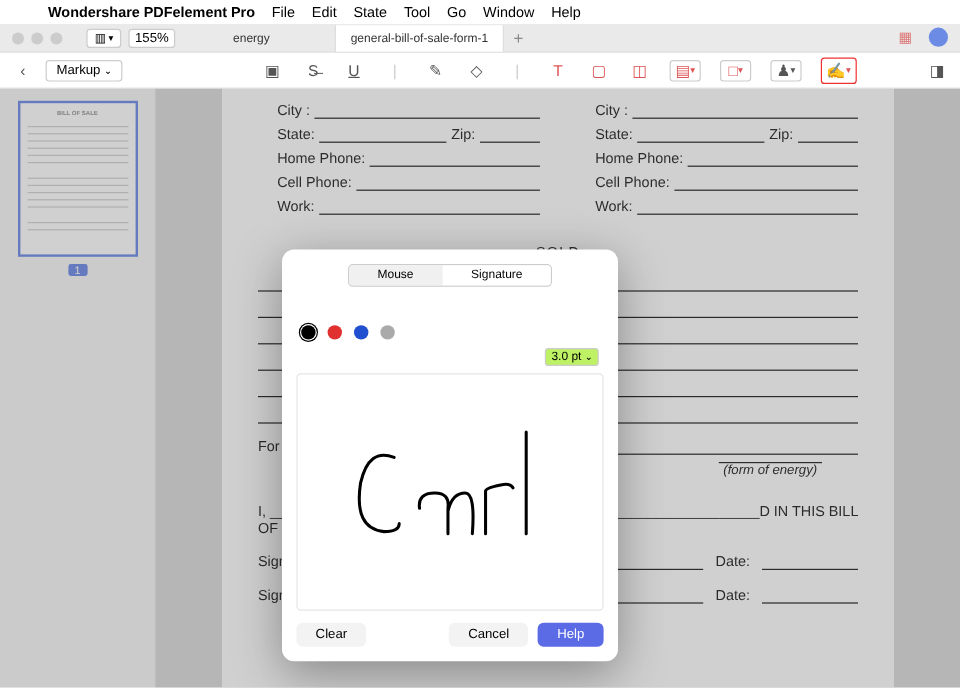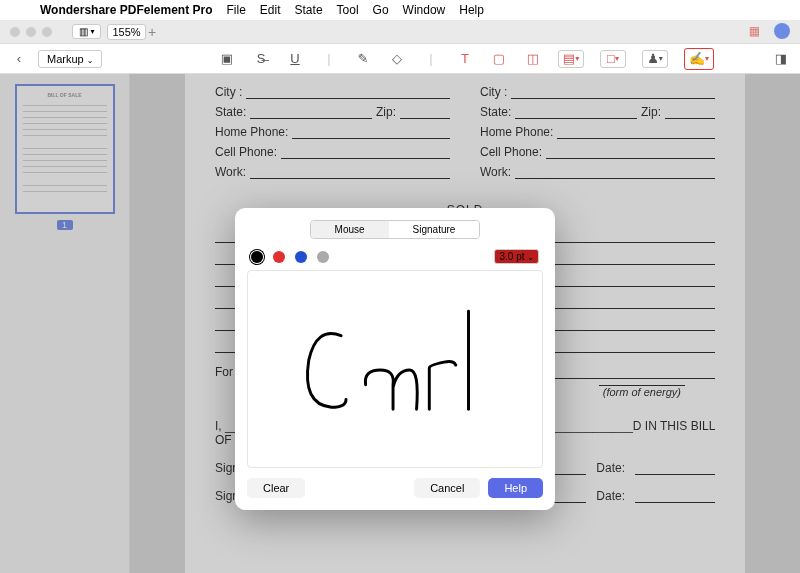--- a/index.html
+++ b/index.html
@@ -34,49 +34,49 @@
 .body-area { position: absolute; top: 54px; left: 0; right: 0; bottom: 0; display: flex; }
 .thumbs { width: 130px; background: #f8f8f8; border-right: 1px solid #e5e5e5; padding: 10px; }
 .thumb { width: 100px; height: 130px; background: #fff; border: 2px solid #5b7be5; margin: 0 auto; padding:6px; font-size:4px; color:#888; position:relative;}
 .thumb .th-title { text-align:center; font-size:5px; font-weight:bold; margin-bottom:3px;}
 .thumb-row { border-bottom:0.5px solid #ccc; height:5px; margin:1px 0;}
 .page-badge { display:block; width:16px; margin: 6px auto 0; background:#5b7be5; color:#fff; font-size:9px; text-align:center; border-radius:2px; }
 
 .page-wrap { flex:1; background: #d8d8d8; display:flex; justify-content:center; overflow:hidden; position:relative;}
 .page { width: 560px; background:#fff; margin-top: -5px; padding: 10px 30px; font-family: "Times New Roman", serif; font-size: 12px; color:#000; position:relative;}
 .cols { display:flex; gap:30px; }
-.col { flex:1; }
+.col { flex:1;margin-left:16px; }
 .frow { display:flex; align-items:flex-end; margin: 6px 0; gap:4px; font-size:12px;}
 .frow .lab { white-space:nowrap; }
 .frow .line { flex:1; border-bottom:1px solid #000; height:14px; }
 .frow .line.sm { flex:0 0 50px;}
 .sold { text-align:center; margin:18px 0 8px; letter-spacing:1px;}
 .long-line { border-bottom:1px solid #000; height:18px; margin:4px 0;}
 .forlab { margin-top:12px;}
 .fop { font-style:italic; font-size:11px; text-align:right; margin-right:30px; border-top:1px solid #000; display:inline-block; float:right; padding:0 4px;}
 .para { margin-top:40px; font-size:12px; clear:both;}
 .sig-row { display:flex; margin-top:14px; gap:10px; font-size:12px;}
 .sig-row .lab2 { white-space:nowrap;}
 .sig-row .sline { flex:1; border-bottom:1px solid #000;}
 .sig-row .dlab { white-space:nowrap;}
 .sig-row .dline { flex:0 0 80px; border-bottom:1px solid #000;}
 
 .overlay { position:absolute; top:54px; left:0; right:0; bottom:0; background:rgba(120,120,120,0.35); }
-.dialog { position:absolute; top: 188px; left: 235px; width: 320px; background:#fff; border-radius:10px; box-shadow: 0 10px 40px rgba(0,0,0,0.35); padding: 12px; }
+.dialog { position:absolute; top: 188px; left: 235px; width: 280px; background:#fff; border-radius:10px; box-shadow: 0 10px 40px rgba(0,0,0,0.35); padding: 12px; }
 .seg { display:flex; justify-content:center; margin-bottom:10px;}
 .seg-inner { display:flex; border:1px solid #ccc; border-radius:4px; overflow:hidden; font-size:10px;}
 .seg-btn { padding:3px 24px; background:#fff; }
 .seg-btn.active { background:#f0f0f0; }
 .opts { display:flex; align-items:center; gap:10px; margin-bottom:6px; padding: 0 4px;}
 .swatch { width:12px; height:12px; border-radius:50%; }
 .sw-black { background:#000; box-shadow:0 0 0 1px #fff, 0 0 0 2px #000;}
 .sw-red { background:#e03030;}
 .sw-blue { background:#2050d0;}
 .sw-gray { background:#aaa;}
-.stroke-sel { margin-left:auto; font-size:10px; border:1px solid #ccc; border-radius:3px; padding:1px 4px; background:#b91c1c;}
+.stroke-sel { margin-left:auto; font-size:10px; border:1px solid #ccc; border-radius:3px; padding:1px 4px; background:#bef264;margin-top:41px;}
 .canvas { height: 198px; border:1px solid #e5e5e5; border-radius:4px; background:#fff; position:relative;}
 .canvas svg { width:100%; height:100%;}
 .dlg-btns { display:flex; gap:8px; margin-top:10px; align-items:center;}
 .dlg-btn { flex:0 0 auto; padding:4px 16px; font-size:11px; border-radius:5px; background:#f3f3f3; border:none;}
 .dlg-btn.primary { background:#5b6be5; color:#fff;}
 .spacer { flex:1;}
 .chev { font-size:8px; }
 </style>
 </head>
 <body>
@@ -97,20 +97,26 @@
 
   <div class="titlebar">
     <span class="traffic"></span>
     <span class="traffic"></span>
     <span class="traffic"></span>
     <span style="width:8px"></span>
     <span class="tb-btn">▥<span class="chev">▾</span></span>
     <span class="zoom">155%</span>
 
     <div class="tabs">
+      <div class="tab">
+          <span>energy</span>
+        </div>
+      <div class="tab active">
+          <span>general-bill-of-sale-form-1</span>
+        </div>
       <div class="tab-add">+</div>
     </div>
     <span class="grid-ic">▦</span>
     <span class="avatar"></span>
   </div>
 
   <div class="toolbar">
     <div class="left">
       <span class="tool">‹</span>
       <span class="markup-dd"><span>Markup</span> <span class="chev">⌄</span></span>

